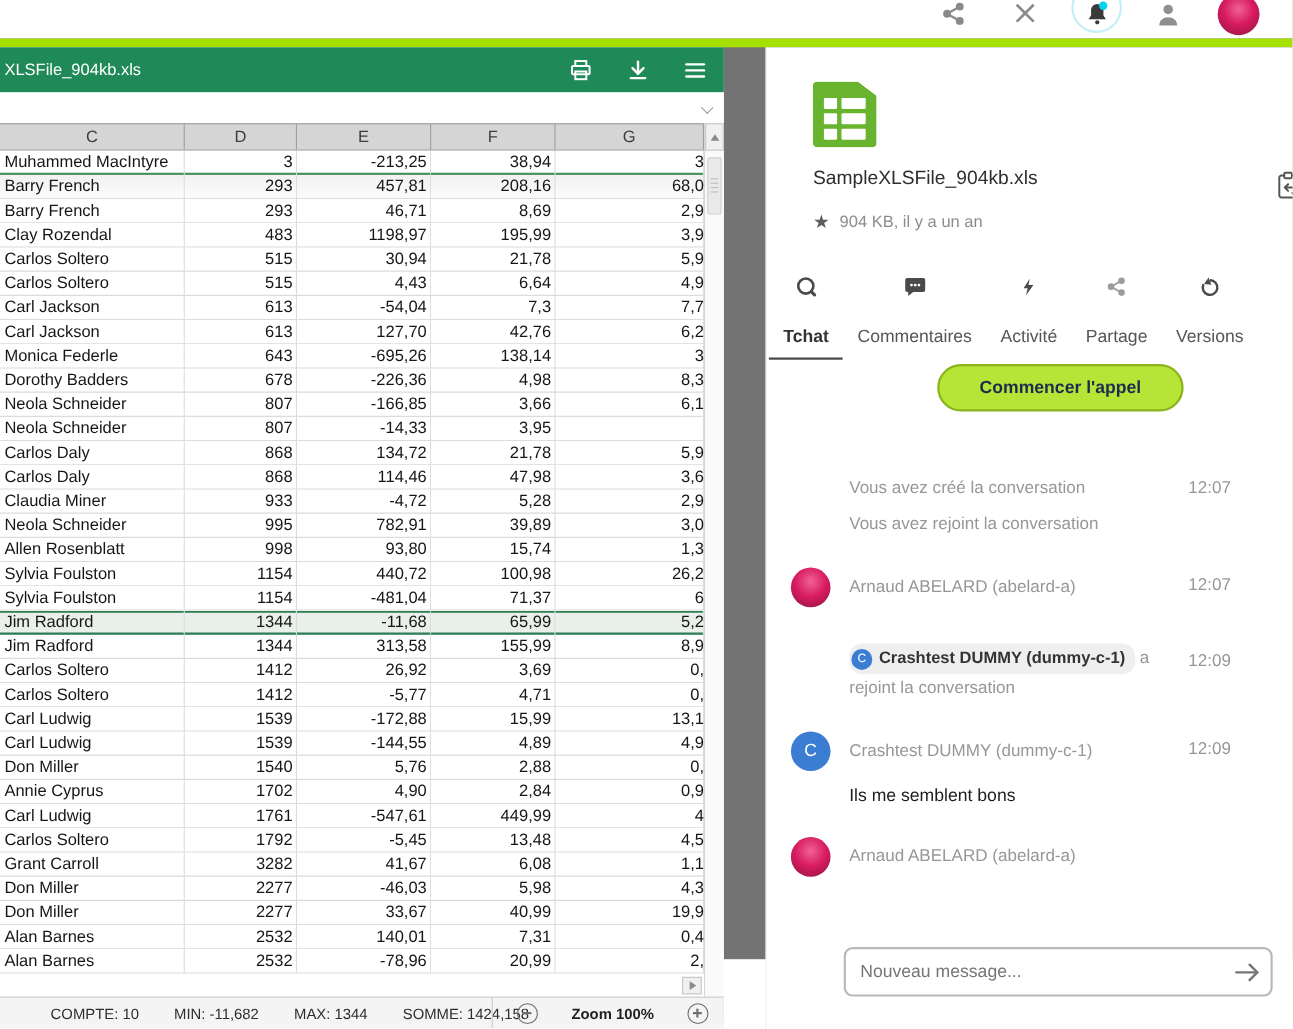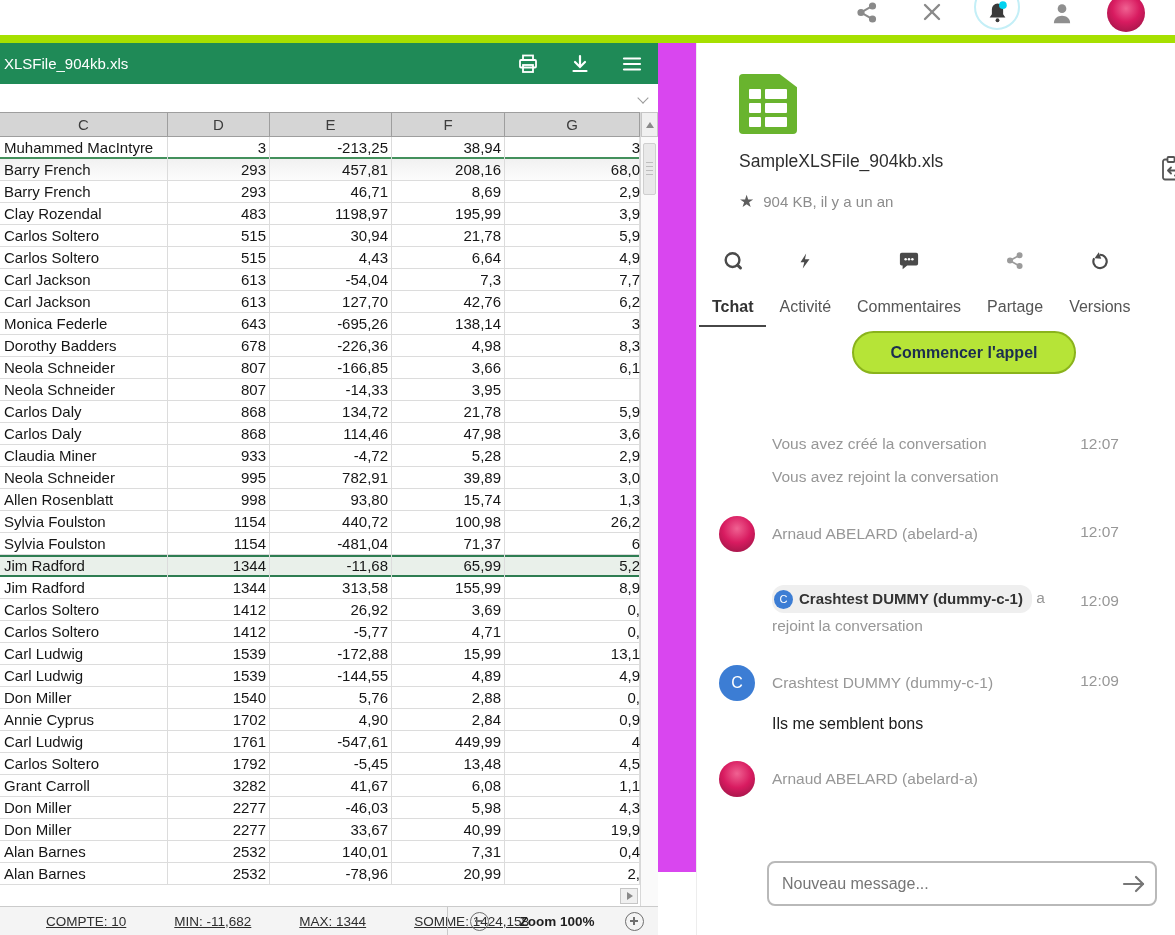--- a/index.html
+++ b/index.html
@@ -1,18 +1,18 @@
 <!DOCTYPE html>
 <html><head>
 <meta charset="utf-8">
 <style>
   * { margin:0; padding:0; box-sizing:border-box; }
   html,body { width:1175px; height:935px; overflow:hidden; background:#fff;
     font-family:"Liberation Sans", sans-serif; }
-  #app { position:relative; width:1175px; height:872px; background:#d946ef; }
+  #app { position:relative; width:1175px; height:872px; background:#737373; }
 
   
   .topbar { position:absolute; top:0; left:0; width:1175px; height:35px; background:#fff; }
   .topbar .tb-icon { position:absolute; cursor:pointer; }
   .bell-ring { position:absolute; left:974px; top:-16px; width:46px; height:46px;
     border:2px solid #c4eff7; border-radius:50%; }
   .avatar-top { position:absolute; left:1107px; top:-6px; width:38px; height:38px; border-radius:50%;
     background:radial-gradient(circle at 50% 38%, #f06292 0%, #d81b60 45%, #8e1440 100%); }
   .limebar { position:absolute; top:35px; left:0; width:1175px; height:8px; background:#a6e000; }
 
@@ -64,22 +64,22 @@
 
   .hstrip { position:absolute; top:843px; left:0; width:640px; height:20px; background:#fff; }
   .hs-btn { position:absolute; left:620px; top:2px; width:18px; height:16px; background:#f0f0f0;
     border:1px solid #c6c6c6; cursor:pointer; }
   .tri-right { position:absolute; left:6px; top:3px; width:0; height:0;
     border-top:4.5px solid transparent; border-bottom:4.5px solid transparent;
     border-left:6px solid #8a8a8a; }
 
   .statusbar { position:absolute; top:863px; left:0; width:658px; height:29px; background:#f4f4f4;
     border-top:1px solid #cbcbcb; font-size:13.5px; color:#2e2e2e; }
-  .sb-items { position:absolute; left:46px; top:0; height:28px; display:flex; gap:48px;
-    align-items:center;text-decoration:underline; }
+  .sb-items { position:absolute; left:46px; top:0; height:28px; display:flex; gap:32px;
+    align-items:center; }
   .sb-zoom { position:absolute; left:447px; right:0; top:0; bottom:0; border-left:1px solid #c9c9c9;
     display:flex; align-items:center; justify-content:space-between; padding:0 14px 0 22px; }
   .zoom-btn { width:19px; height:19px; border:1.5px solid #6f6f6f; border-radius:50%;
     position:relative; cursor:pointer; background:transparent; }
   .zoom-btn .h { position:absolute; left:4px; top:7.5px; width:8px; height:1.6px; background:#6f6f6f; }
   .zoom-btn .v { position:absolute; left:7.2px; top:4.3px; width:1.6px; height:8px; background:#6f6f6f; }
   .zoom-label { font-weight:bold; color:#1f1f1f; }
 
   
   .panel { position:absolute; top:43px; left:696px; width:517px; height:892px; background:#fff;
@@ -535,36 +535,36 @@
           <span class="ticon">
             <svg width="22" height="22" viewBox="0 0 24 24" fill="none" stroke="#4a4a4a" stroke-width="2.6" stroke-linecap="round">
               <circle cx="11.5" cy="11" r="7.5"></circle>
               <line x1="17" y1="16.5" x2="20.2" y2="19.7" stroke-width="3.2"></line>
             </svg>
           </span>
           <span class="tlabel">Tchat</span>
         </div>
         <div class="tab">
           <span class="ticon">
-            <svg width="18" height="22" viewBox="0 0 24 24">
-              <path d="M13.5 2 6 13.5h5L9 22l9-12.5h-6z" fill="#4a4a4a"></path>
-            </svg>
-          </span>
-          <span class="tlabel">Activité</span>
-        </div>
-        <div class="tab">
-          <span class="ticon">
             <svg width="22" height="20" viewBox="0 0 24 22">
               <path d="M4 2h16a2 2 0 0 1 2 2v10a2 2 0 0 1-2 2H10l-5 4v-4H4a2 2 0 0 1-2-2V4a2 2 0 0 1 2-2z" fill="#4a4a4a"></path>
               <circle cx="8.3" cy="9" r="1.4" fill="#fff"></circle>
               <circle cx="12" cy="9" r="1.4" fill="#fff"></circle>
               <circle cx="15.7" cy="9" r="1.4" fill="#fff"></circle>
             </svg>
           </span>
           <span class="tlabel">Commentaires</span>
+        </div>
+        <div class="tab">
+          <span class="ticon">
+            <svg width="18" height="22" viewBox="0 0 24 24">
+              <path d="M13.5 2 6 13.5h5L9 22l9-12.5h-6z" fill="#4a4a4a"></path>
+            </svg>
+          </span>
+          <span class="tlabel">Activité</span>
         </div>
         <div class="tab">
           <span class="ticon">
             <svg width="20" height="20" viewBox="0 0 24 24">
               <g stroke="#9b9b9b" stroke-width="2" fill="#9b9b9b">
                 <circle cx="17.5" cy="5" r="2.6"></circle>
                 <circle cx="6" cy="11.5" r="2.6"></circle>
                 <circle cx="17.5" cy="18" r="2.6"></circle>
                 <line x1="8.3" y1="10.2" x2="15.3" y2="6.2"></line>
                 <line x1="8.3" y1="12.8" x2="15.3" y2="16.8"></line>

